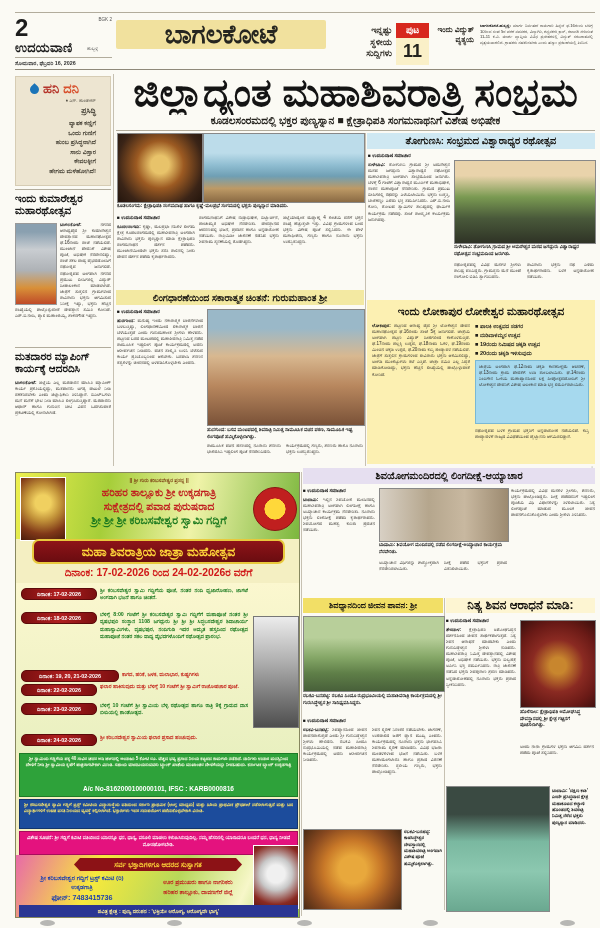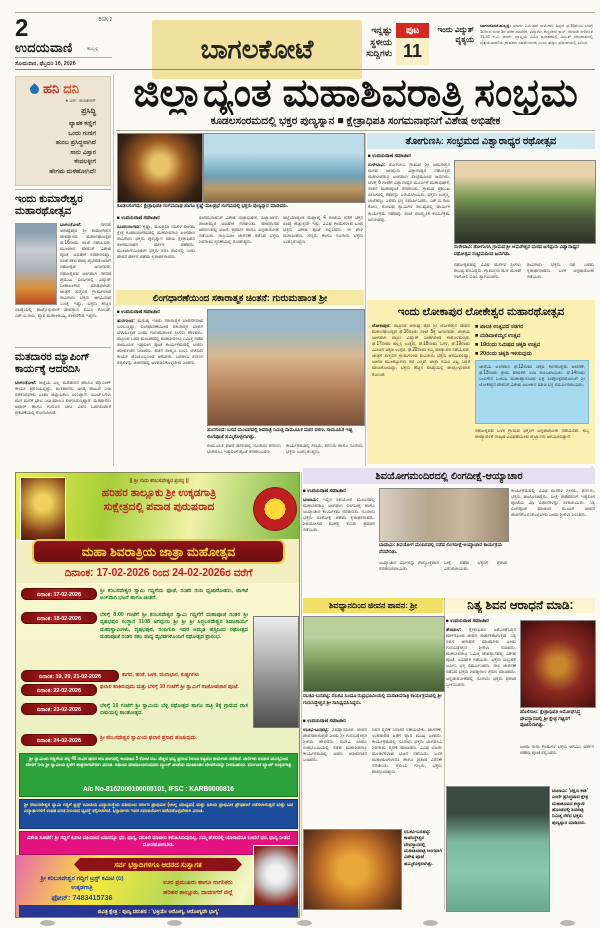--- a/index.html
+++ b/index.html
@@ -32,21 +32,21 @@
 
   <div class="abs" style="left:15px;top:16px;width:97px;height:52px;">
     <span class="abs" style="left:0;top:0;font-size:24px;font-weight:bold;color:#1c1c1c;line-height:1;">2</span>
     <span class="abs" style="right:0;top:1px;font-size:4.6px;color:#555;">BGK 2</span>
     <span class="abs" style="left:0;top:24px;font-size:13px;font-weight:bold;color:#1c1c1c;letter-spacing:0.2px;">ಉದಯವಾಣಿ</span>
     <span class="abs" style="left:72px;top:30px;font-size:4.6px;color:#444;">ಹುಬ್ಬಳ್ಳಿ</span>
     <div class="abs hline" style="left:0;top:41px;width:97px;"></div>
     <span class="abs" style="left:0;top:44px;font-size:5.4px;font-weight:bold;color:#333;">ಸೋಮವಾರ, ಫೆಬ್ರವರಿ 16, 2026</span>
   </div>
 
-  <div class="abs" style="left:116px;top:20px;width:210px;height:59px;background:#f1e19e;border-radius:2px;display:flex;align-items:center;justify-content:center;margin-left:36px;">
+  <div class="abs" style="left:116px;top:20px;width:210px;height:29px;background:#f1e19e;border-radius:2px;display:flex;align-items:center;justify-content:center;">
     <span style="font-size:26px;font-weight:bold;color:#262620;">ಬಾಗಲಕೋಟೆ</span>
   </div>
 
   <div class="abs" style="left:328px;top:25px;width:64px;height:40px;text-align:right;font-weight:bold;font-size:8.6px;line-height:1.35;color:#33302a;">
     <div>ಇನ್ನಷ್ಟು</div>
     <div>ಸ್ಥಳೀಯ</div>
     <div>ಸುದ್ದಿಗಳು</div>
   </div>
 
   <div class="abs" style="left:396px;top:23px;width:33px;height:42px;">
@@ -213,20 +213,21 @@
   <div class="abs" style="left:15px;top:472px;width:285px;height:446px;border:1px solid #87875f;box-sizing:border-box;background:#f4efc2;overflow:hidden;">
 
     <div class="abs" style="left:0;top:0;width:285px;height:66px;background:linear-gradient(100deg,#eef04f,#a6ce39 32%,#eff3a8 62%,#7ab63c);"></div>
 
     <div class="abs photo" style="left:4px;top:4px;width:44px;height:62px;background:radial-gradient(circle at 50% 40%,#f0d060 0 18%,#c09038 42%,#803818 72%,#4a1c0c);border:1px solid #fff;"></div>
     <div class="abs" style="left:237px;top:14px;width:42px;height:42px;border-radius:50%;background:radial-gradient(circle,#ffd83a 0 35%,#c01f1f 36% 100%);border:1px solid #8a1212;"></div>
 
     <div class="abs" style="left:52px;top:4px;width:182px;text-align:center;font-size:5.2px;font-weight:bold;color:#7a3c10;">|| ಶ್ರೀ ಗುರು ಕರಿಬಸವೇಶ್ವರ ಪ್ರಸನ್ನ ||</div>
     <div class="abs" style="left:52px;top:13px;width:182px;text-align:center;font-size:10.6px;font-weight:bold;color:#c01f1f;">ಹರಿಹರ ತಾಲ್ಲೂಕು ಶ್ರೀ ಉಕ್ಕಡಗಾತ್ರಿ</div>
     <div class="abs" style="left:52px;top:27px;width:182px;text-align:center;font-size:10.6px;font-weight:bold;color:#c01f1f;">ಸುಕ್ಷೇತ್ರದಲ್ಲಿ ಪವಾಡ ಪುರುಷರಾದ</div>
+    <div class="abs" style="left:40px;top:41px;width:206px;text-align:center;font-size:11px;font-weight:bold;color:#1c7a1f;">ಶ್ರೀ ಶ್ರೀ ಶ್ರೀ ಕರಿಬಸವೇಶ್ವರ ಸ್ವಾಮಿ ಗದ್ದಿಗೆ</div>
 
     <div class="abs" style="left:16px;top:66px;width:253px;height:25px;background:linear-gradient(180deg,#8e1418,#6a0c10);border:2px solid #e8c83c;border-radius:7px;box-sizing:border-box;display:flex;align-items:center;justify-content:center;">
       <span style="color:#ffd83a;font-weight:bold;font-size:12.4px;">ಮಹಾ ಶಿವರಾತ್ರಿಯ ಜಾತ್ರಾ ಮಹೋತ್ಸವ</span>
     </div>
 
     <div class="abs" style="left:0;top:94px;width:285px;text-align:center;font-size:10.4px;font-weight:bold;color:#d01818;">ದಿನಾಂಕ: 17-02-2026 ರಿಂದ 24-02-2026ರ ವರೆಗೆ</div>
 
     <div class="abs" style="left:0;top:110px;width:285px;height:170px;background:linear-gradient(180deg,#fbf7cf,#e9f0c0);"></div>
 
     <div class="abs photo" style="left:237px;top:143px;width:44px;height:110px;background:linear-gradient(180deg,#ececec,#b3b3b3 38%,#7a7a7a 72%,#4e4e4e);border:0.5px solid #777;"></div>

